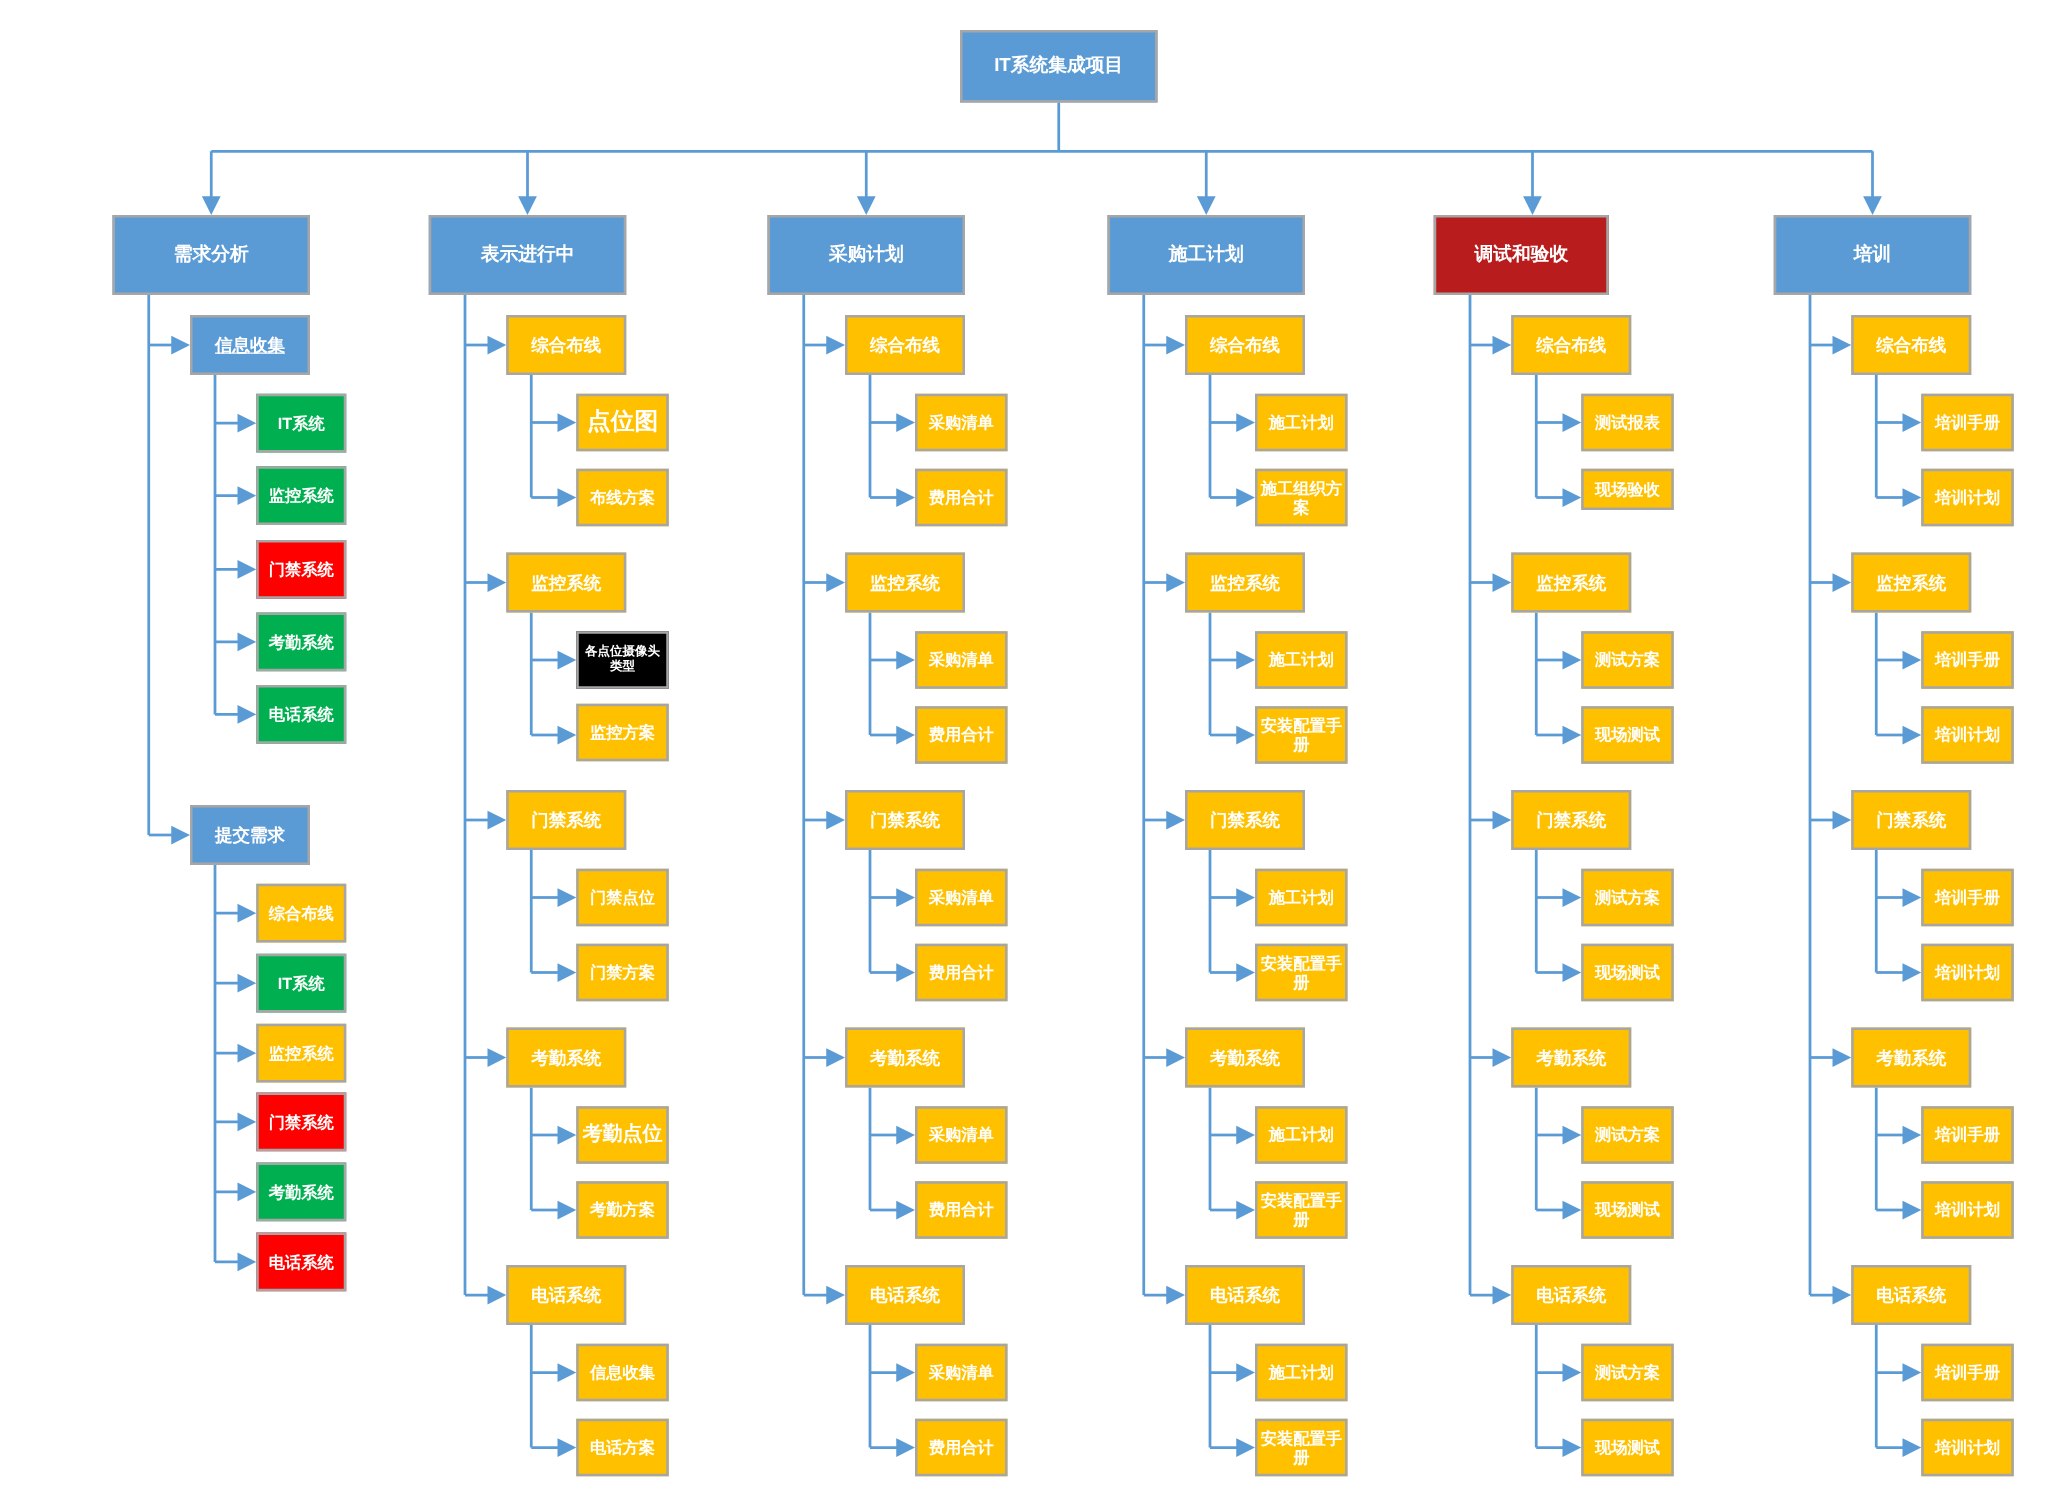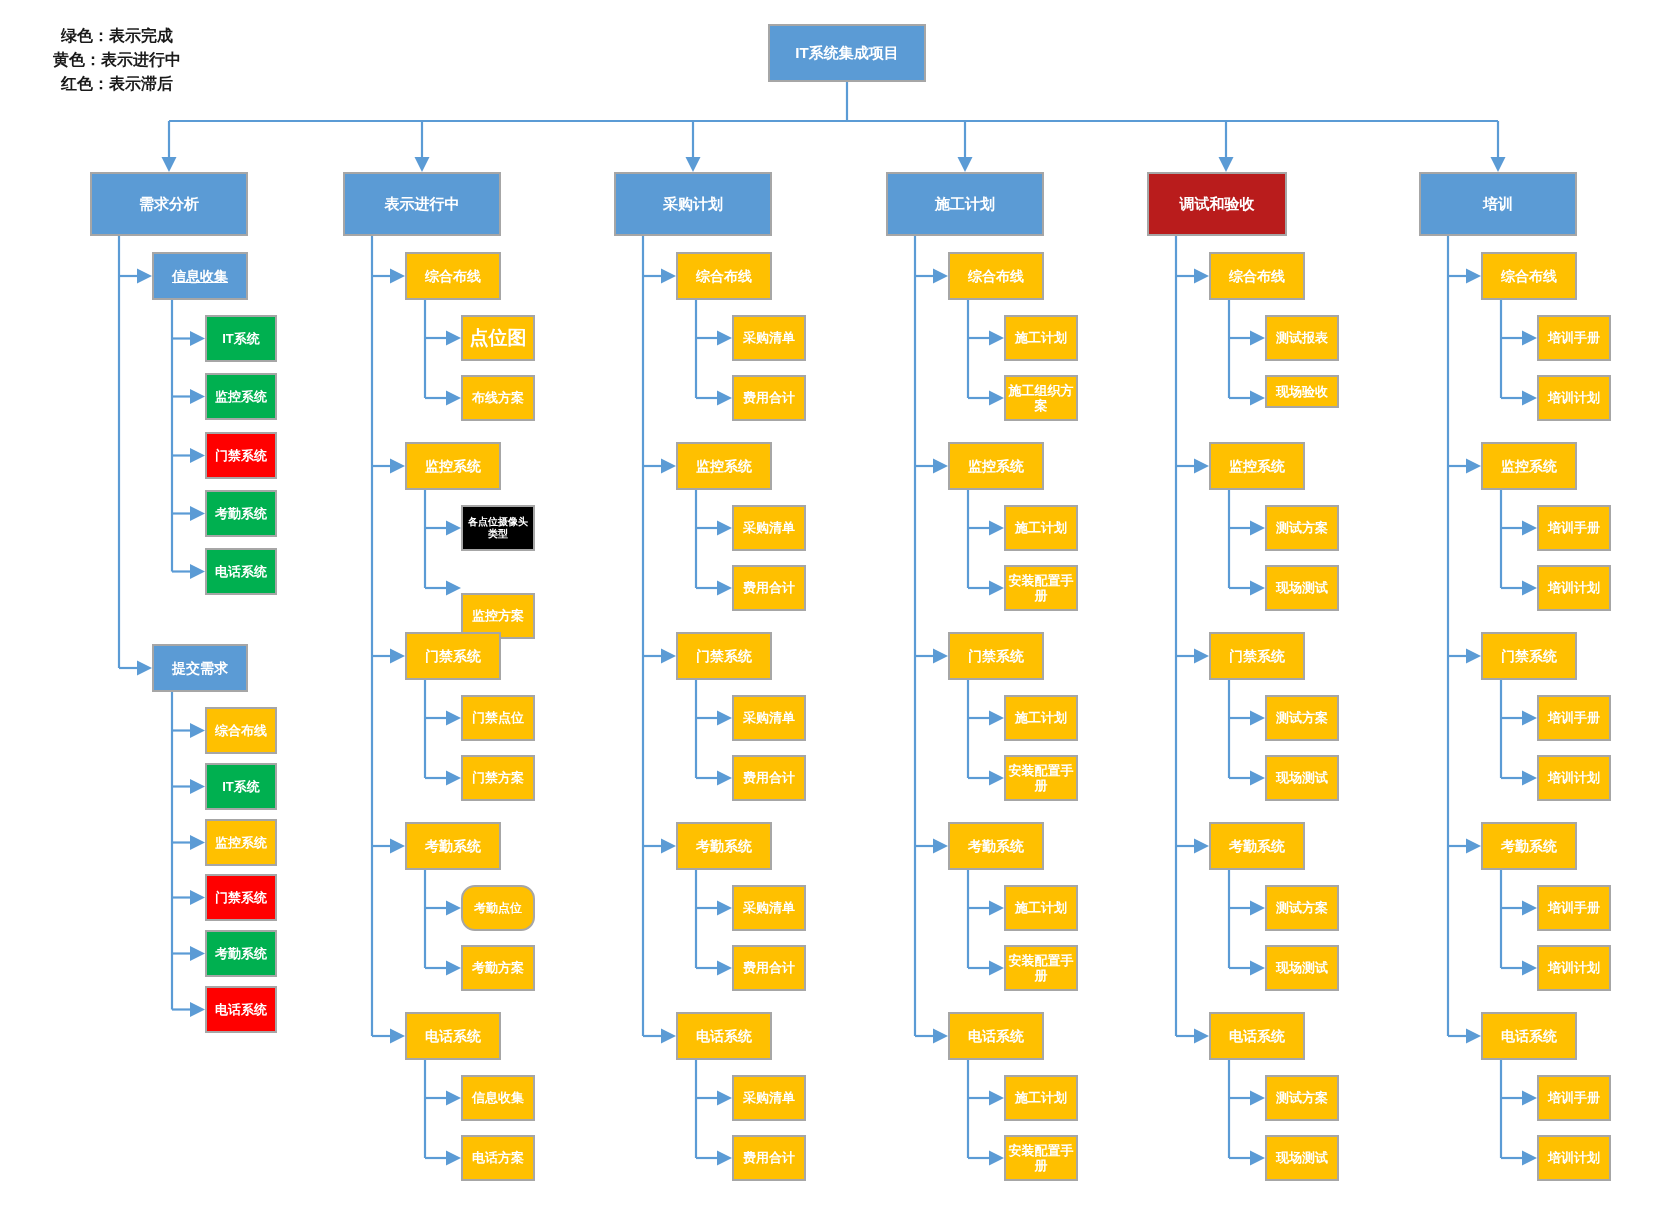--- a/index.html
+++ b/index.html
@@ -235,25 +235,20 @@
       <polygon points="1481,276 1466,268.5 1466,283.5" fill="#5B9BD5"></polygon>
       <line x1="1448" y1="466" x2="1467" y2="466" stroke="#5B9BD5" stroke-width="2.2"></line>
       <polygon points="1481,466 1466,458.5 1466,473.5" fill="#5B9BD5"></polygon>
       <line x1="1448" y1="656" x2="1467" y2="656" stroke="#5B9BD5" stroke-width="2.2"></line>
       <polygon points="1481,656 1466,648.5 1466,663.5" fill="#5B9BD5"></polygon>
       <line x1="1448" y1="846" x2="1467" y2="846" stroke="#5B9BD5" stroke-width="2.2"></line>
       <polygon points="1481,846 1466,838.5 1466,853.5" fill="#5B9BD5"></polygon>
       <line x1="1448" y1="1036" x2="1467" y2="1036" stroke="#5B9BD5" stroke-width="2.2"></line>
       <polygon points="1481,1036 1466,1028.5 1466,1043.5" fill="#5B9BD5"></polygon>
     </svg>
-  <div id="legend">
-    <div>绿色：表示完成</div>
-    <div>黄色：表示进行中</div>
-    <div>红色：表示滞后</div>
-  </div>
   <div id="nodes">
       <div class="node" style="left: 768px; top: 24px; width: 158px; height: 58px; background: rgb(91, 155, 213); font-size: 15px; border-color: rgb(166, 166, 166);">
         <span>IT系统集成项目</span>
       </div>
       <div class="node" style="left: 90px; top: 172px; width: 158px; height: 64px; background: rgb(91, 155, 213); font-size: 15px; border-color: rgb(166, 166, 166);">
         <span>需求分析</span>
       </div>
       <div class="node" style="left: 152px; top: 252px; width: 96px; height: 48px; background: rgb(91, 155, 213); font-size: 14px; border-color: rgb(166, 166, 166); text-decoration: underline;">
         <span>信息收集</span>
       </div>
@@ -304,36 +299,36 @@
       </div>
       <div class="node" style="left: 461px; top: 375px; width: 74px; height: 46px; background: rgb(255, 192, 0); font-size: 13px; border-color: rgb(166, 166, 166);">
         <span>布线方案</span>
       </div>
       <div class="node" style="left: 405px; top: 442px; width: 96px; height: 48px; background: rgb(255, 192, 0); font-size: 14px; border-color: rgb(166, 166, 166);">
         <span>监控系统</span>
       </div>
       <div class="node" style="left: 461px; top: 505px; width: 74px; height: 46px; background: #000000; font-size: 10px; border-color: rgb(166, 166, 166); align-items: center;">
         <span>各点位摄像头类型</span>
       </div>
-      <div class="node" style="left: 461px; top: 593px; width: 74px; height: 46px; background: rgb(255, 192, 0); font-size: 13px; border-color: rgb(166, 166, 166);">
+      <div class="node" style="left: 461px; top: 563px; width: 74px; height: 46px; background: rgb(255, 192, 0); font-size: 13px; border-color: rgb(166, 166, 166);">
         <span>监控方案</span>
       </div>
       <div class="node" style="left: 405px; top: 632px; width: 96px; height: 48px; background: rgb(255, 192, 0); font-size: 14px; border-color: rgb(166, 166, 166);">
         <span>门禁系统</span>
       </div>
       <div class="node" style="left: 461px; top: 695px; width: 74px; height: 46px; background: rgb(255, 192, 0); font-size: 13px; border-color: rgb(166, 166, 166);">
         <span>门禁点位</span>
       </div>
       <div class="node" style="left: 461px; top: 755px; width: 74px; height: 46px; background: rgb(255, 192, 0); font-size: 13px; border-color: rgb(166, 166, 166);">
         <span>门禁方案</span>
       </div>
       <div class="node" style="left: 405px; top: 822px; width: 96px; height: 48px; background: rgb(255, 192, 0); font-size: 14px; border-color: rgb(166, 166, 166);">
         <span>考勤系统</span>
       </div>
-      <div class="node" style="left: 461px; top: 885px; width: 74px; height: 46px; background: rgb(255, 192, 0); font-size: 12px; border-color: rgb(166, 166, 166); border-radius: 14px;">
+      <div class="node" style="left: 461px; top: 885px; width: 74px; height: 46px; background: rgb(255, 192, 0); font-size: 16px; border-color: rgb(166, 166, 166);">
         <span>考勤点位</span>
       </div>
       <div class="node" style="left: 461px; top: 945px; width: 74px; height: 46px; background: rgb(255, 192, 0); font-size: 13px; border-color: rgb(166, 166, 166);">
         <span>考勤方案</span>
       </div>
       <div class="node" style="left: 405px; top: 1012px; width: 96px; height: 48px; background: rgb(255, 192, 0); font-size: 14px; border-color: rgb(166, 166, 166);">
         <span>电话系统</span>
       </div>
       <div class="node" style="left: 461px; top: 1075px; width: 74px; height: 46px; background: rgb(255, 192, 0); font-size: 13px; border-color: rgb(166, 166, 166);">
         <span>信息收集</span>

